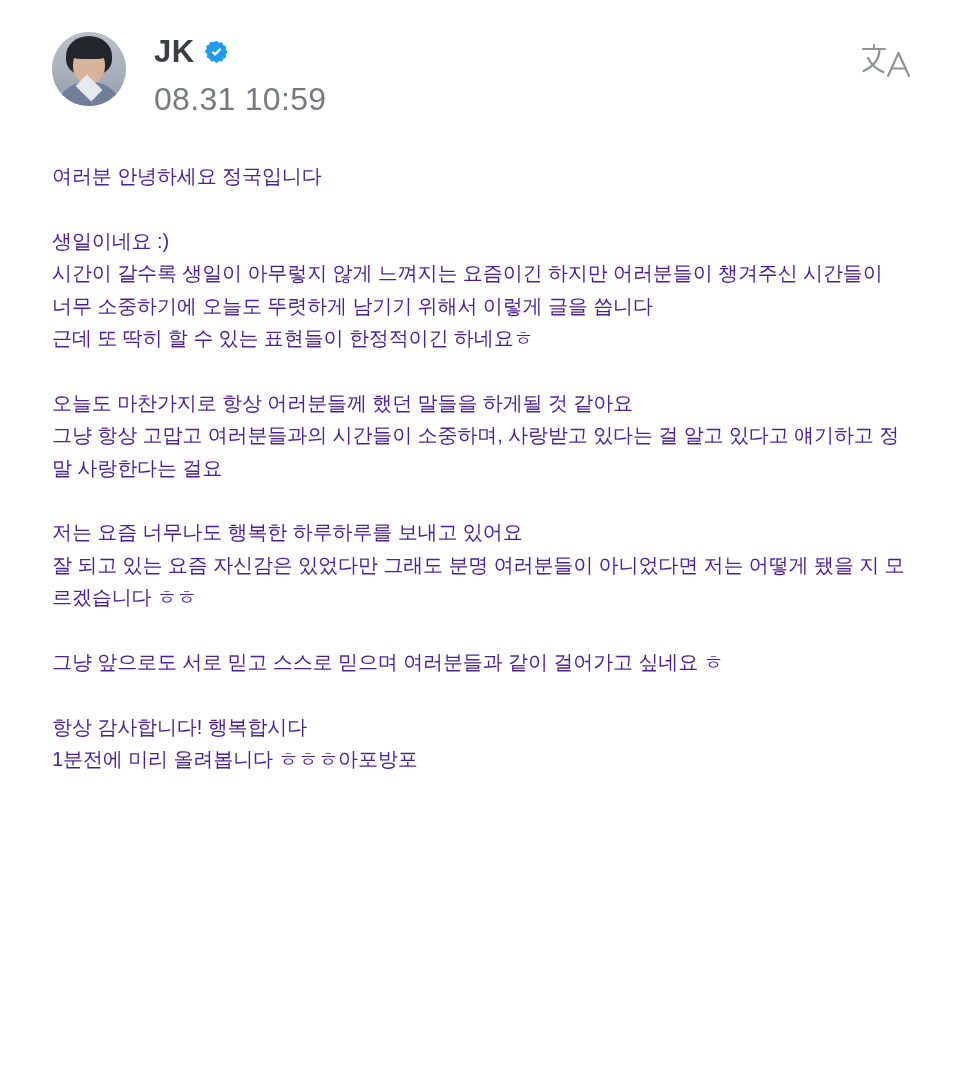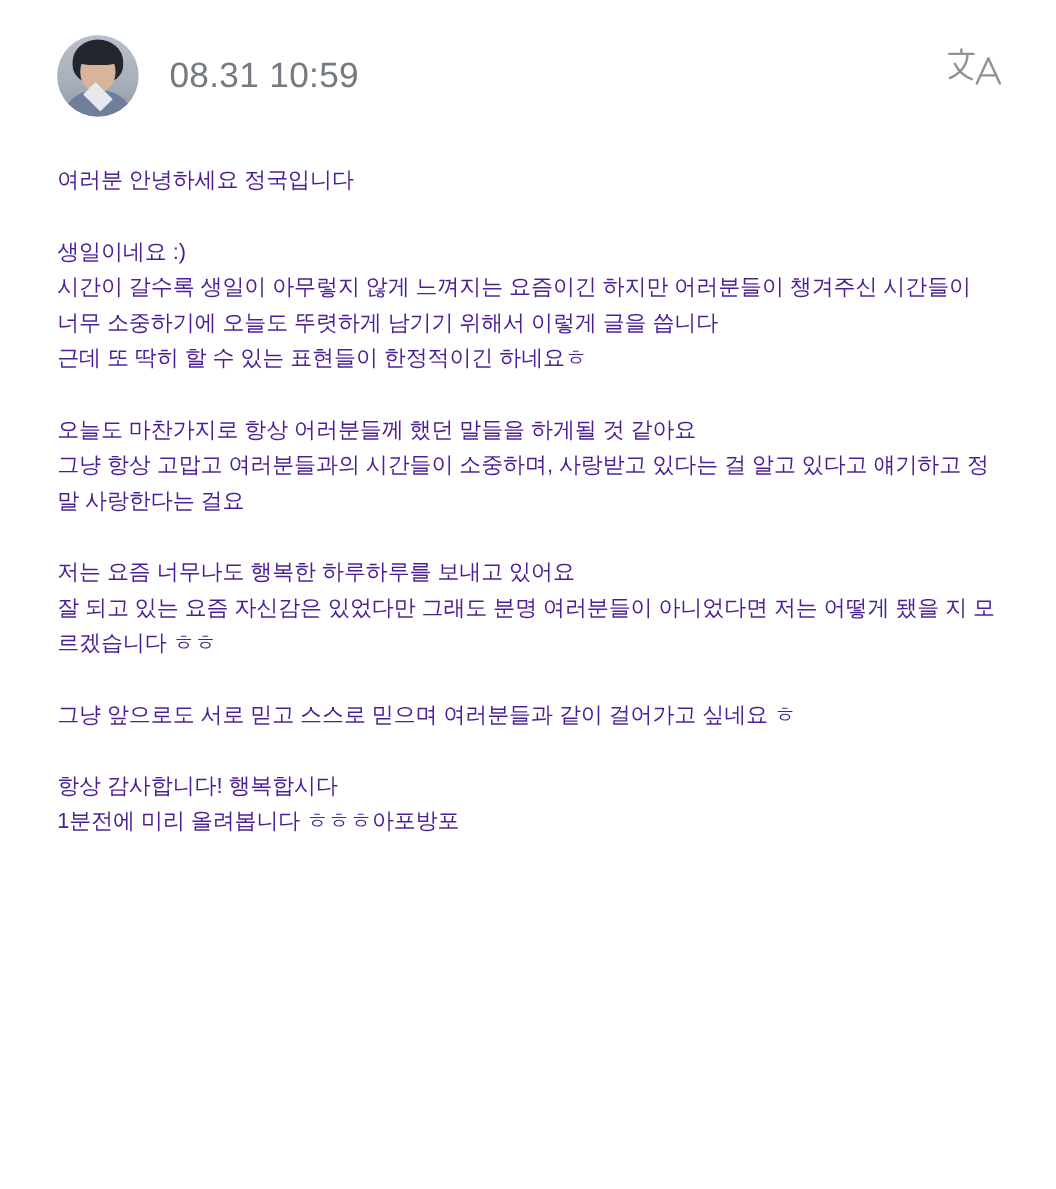--- a/index.html
+++ b/index.html
@@ -154,20 +154,29 @@
     <div class="avatar">
       <div class="bg"></div>
       <div class="body"></div>
       <div class="hair"></div>
       <div class="face"></div>
       <div class="fringe"></div>
       <div class="collar"></div>
     </div>
 
     <div class="id-block">
+      <div class="name-row">
+        <div class="display-name">JK</div>
+        <span class="verified">
+          <svg class="verified" viewBox="0 0 24 24" aria-hidden="true">
+            <path fill="#1d9bf0" d="M12 1.6l2.3 2.0 3.0-.5 1.2 2.8 2.8 1.2-.5 3.0 2.0 2.3-2.0 2.3.5 3.0-2.8 1.2-1.2 2.8-3.0-.5-2.3 2.0-2.3-2.0-3.0.5-1.2-2.8-2.8-1.2.5-3.0L0.6 12l2.0-2.3-.5-3.0 2.8-1.2 1.2-2.8 3.0.5z"></path>
+            <path fill="#ffffff" d="M10.6 16.2l-3.3-3.3 1.5-1.5 1.8 1.8 4.6-4.6 1.5 1.5z"></path>
+          </svg>
+        </span>
+      </div>
       <div class="timestamp">08.31 10:59</div>
     </div>
 
     <div class="translate-btn">
       <svg width="56" height="42" viewBox="0 0 56 42" aria-hidden="true">
         <g fill="none" stroke="#8e9398" stroke-width="2.2" stroke-linecap="round" stroke-linejoin="round">
           <path d="M4 9 H26"></path>
           <path d="M15 5 V9"></path>
           <path d="M20.5 9 C20.5 20, 13 27, 4.5 31"></path>
           <path d="M9 18 C13 26, 19 30, 24.5 32"></path>

